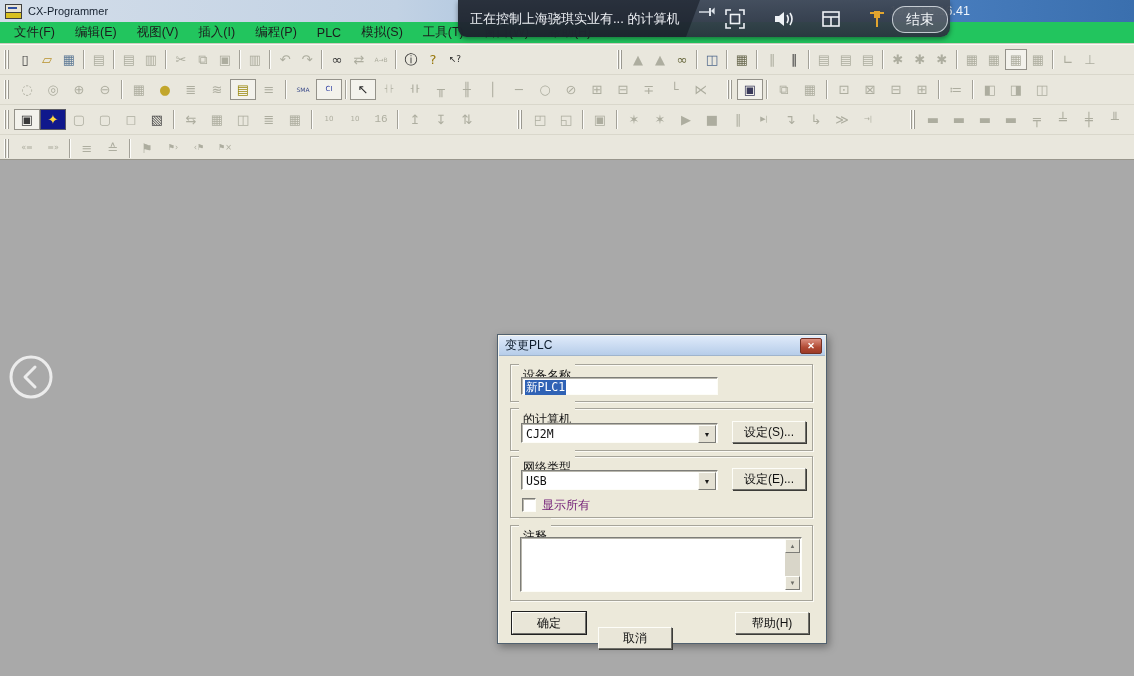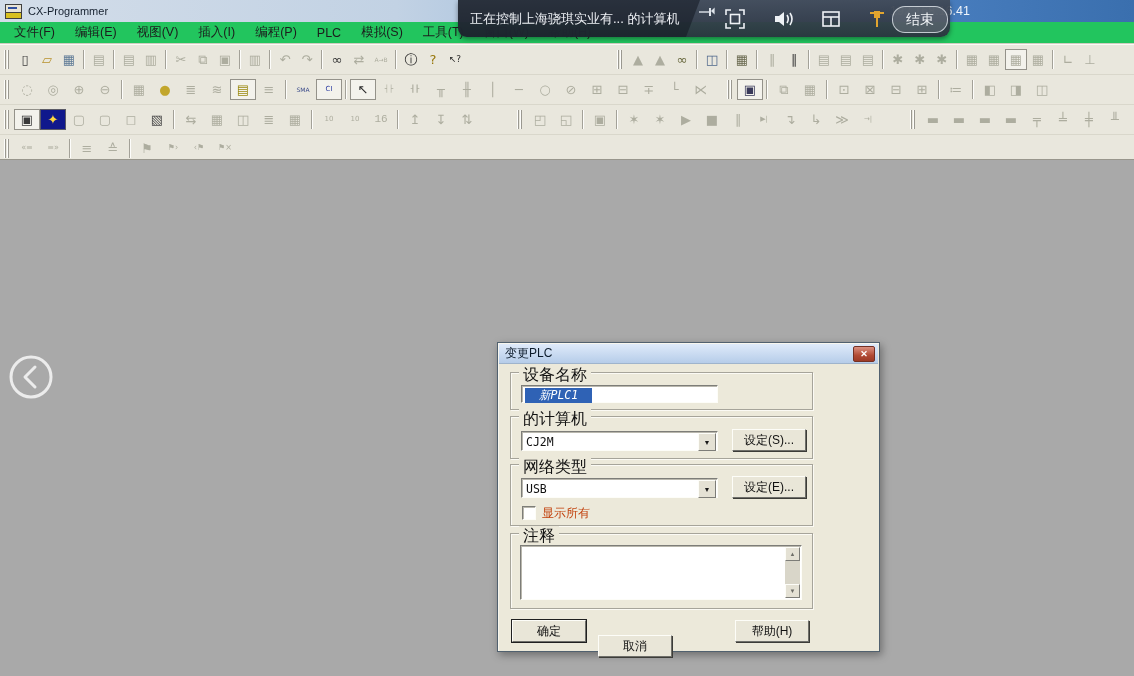--- a/index.html
+++ b/index.html
@@ -50,46 +50,46 @@
     clip-path:polygon(0 0,100% 0,calc(100% - 14px) 100%,0 100%);border-radius:0 0 0 9px;
     display:flex;align-items:center;}
   .rc-status{font-size:13px;color:#eef1f5;padding-left:12px;white-space:nowrap;}
   .rc-icon{position:absolute;top:8px;width:22px;height:22px;}
   .rc-handle{position:absolute;left:240px;top:2px;width:18px;height:9px;}
   .rc-end{position:absolute;left:434px;top:6px;width:54px;height:25px;border-radius:13px;
     background:rgba(120,128,138,.45);border:1px solid rgba(235,240,245,.75);
     display:flex;align-items:center;justify-content:center;font-size:14px;color:#f2f5f8;}
 
   
-  .dialog{position:absolute;left:497px;top:342px;width:383px;height:310px;background:#ece9da;
+  .dialog{position:absolute;left:497px;top:334px;width:330px;height:310px;background:#ece9da;
     border:1px solid #51616f;box-shadow:2px 3px 8px rgba(0,0,0,.35), inset 1px 1px 0 #f8f6ee;box-sizing:border-box;z-index:3;}
   .dlg-title{position:absolute;left:1px;top:1px;right:1px;height:20px;
     background:linear-gradient(#dfeafa,#b6cde9);display:flex;align-items:center;
     font-size:12px;color:#0d1c2c;padding-left:6px;box-sizing:border-box;border-bottom:1px solid #9fb4cc;}
   .dlg-close{position:absolute;right:4px;top:3px;width:20px;height:14px;border-radius:2px;
     background:linear-gradient(#dc9080,#b14a34 60%,#9c3a26);border:1px solid #733024;
     color:#fff;font-size:9px;font-weight:bold;display:flex;align-items:center;justify-content:center;line-height:1;}
   .grp{position:absolute;border:1px solid #a6a49a;box-shadow:inset 1px 1px 0 #fbfaf4, 1px 1px 0 #fbfaf4;}
-  .grp-legend{position:absolute;top:-8px;left:8px;background:#ece9da;padding:0 4px;font-size:16px;color:#121212;}
+  .grp-legend{position:absolute;top:-8px;left:8px;background:#ece9da;padding:10px 4px;font-size:12px;color:#121212;}
   .sunken{border:1px solid;border-color:#7d7d78 #fdfdf8 #fdfdf8 #7d7d78;background:#fff;
     box-shadow:inset 1px 1px 0 #b9b7ad;box-sizing:border-box;}
   .field-text{font-family:"DejaVu Sans Mono",monospace;font-size:11.5px;color:#101010;}
   .sel{background:#2f62b5;color:#fff;}
   .combo{position:absolute;height:20px;}
   .combo .val{position:absolute;left:0;top:0;right:0;bottom:0;padding:3px 18px 0 4px;}
   .combo-btn{position:absolute;right:1px;top:1px;width:16px;height:16px;background:#e4e1d4;
     border:1px solid;border-color:#fdfdf8 #7d7d78 #7d7d78 #fdfdf8;display:flex;align-items:center;justify-content:center;
     font-size:7px;color:#1a1a1a;}
   .btn3d{background:#e9e6d8;border:1px solid;border-color:#fdfdf8 #6f6f6a #6f6f6a #fdfdf8;
     box-shadow:1px 1px 0 #3c3c38;display:flex;align-items:center;justify-content:center;
     font-size:12px;color:#111;box-sizing:border-box;position:absolute;}
   .btn-default{outline:1px solid #202020;}
   .cbox{position:absolute;width:12px;height:12px;background:#fff;border:1px solid;
     border-color:#7d7d78 #fdfdf8 #fdfdf8 #7d7d78;box-shadow:inset 1px 1px 0 #b9b7ad;}
-  .cbox-label{position:absolute;font-size:12px;color:#c2410c;}
+  .cbox-label{position:absolute;font-size:12px;color:#701a75;}
   .ta{position:absolute;background:#fff;}
   .ta-scroll{position:absolute;right:1px;top:1px;bottom:1px;width:15px;background:#d9d6c9;}
   .sc-btn{position:absolute;left:0;width:15px;height:14px;background:#e4e1d4;border:1px solid;
     border-color:#fdfdf8 #7d7d78 #7d7d78 #fdfdf8;display:flex;align-items:center;justify-content:center;
     font-size:6px;color:#6e6e68;box-sizing:border-box;}
 </style>
 </head>
 <body>
 
 <div class="titlebar">
@@ -334,21 +334,21 @@
 
 <div class="dialog">
   <div class="dlg-title">
     <span>变更PLC</span>
   </div>
   <span class="dlg-close">✕</span>
 
   <div class="grp" style="left:12px;top:29px;width:301px;height:36px;">
     <span class="grp-legend">设备名称</span>
     <div class="sunken" style="position:absolute;left:10px;top:12px;width:197px;height:18px;">
-      <span class="field-text sel" style="position:absolute;left:3px;top:2px;padding:0 14px;font-style:italic;">新PLC1</span>
+      <span class="field-text sel" style="position:absolute;left:3px;top:2px;padding:0 1px;">新PLC1</span>
     </div>
   </div>
 
   <div class="grp" style="left:12px;top:73px;width:301px;height:41px;">
     <span class="grp-legend">的计算机</span>
     <div class="combo sunken" style="left:10px;top:14px;width:197px;">
       <span class="val field-text">CJ2M</span>
       <span class="combo-btn">▼</span>
     </div>
     <div class="btn3d" style="left:221px;top:12px;width:74px;height:22px;">设定(S)...</div>

